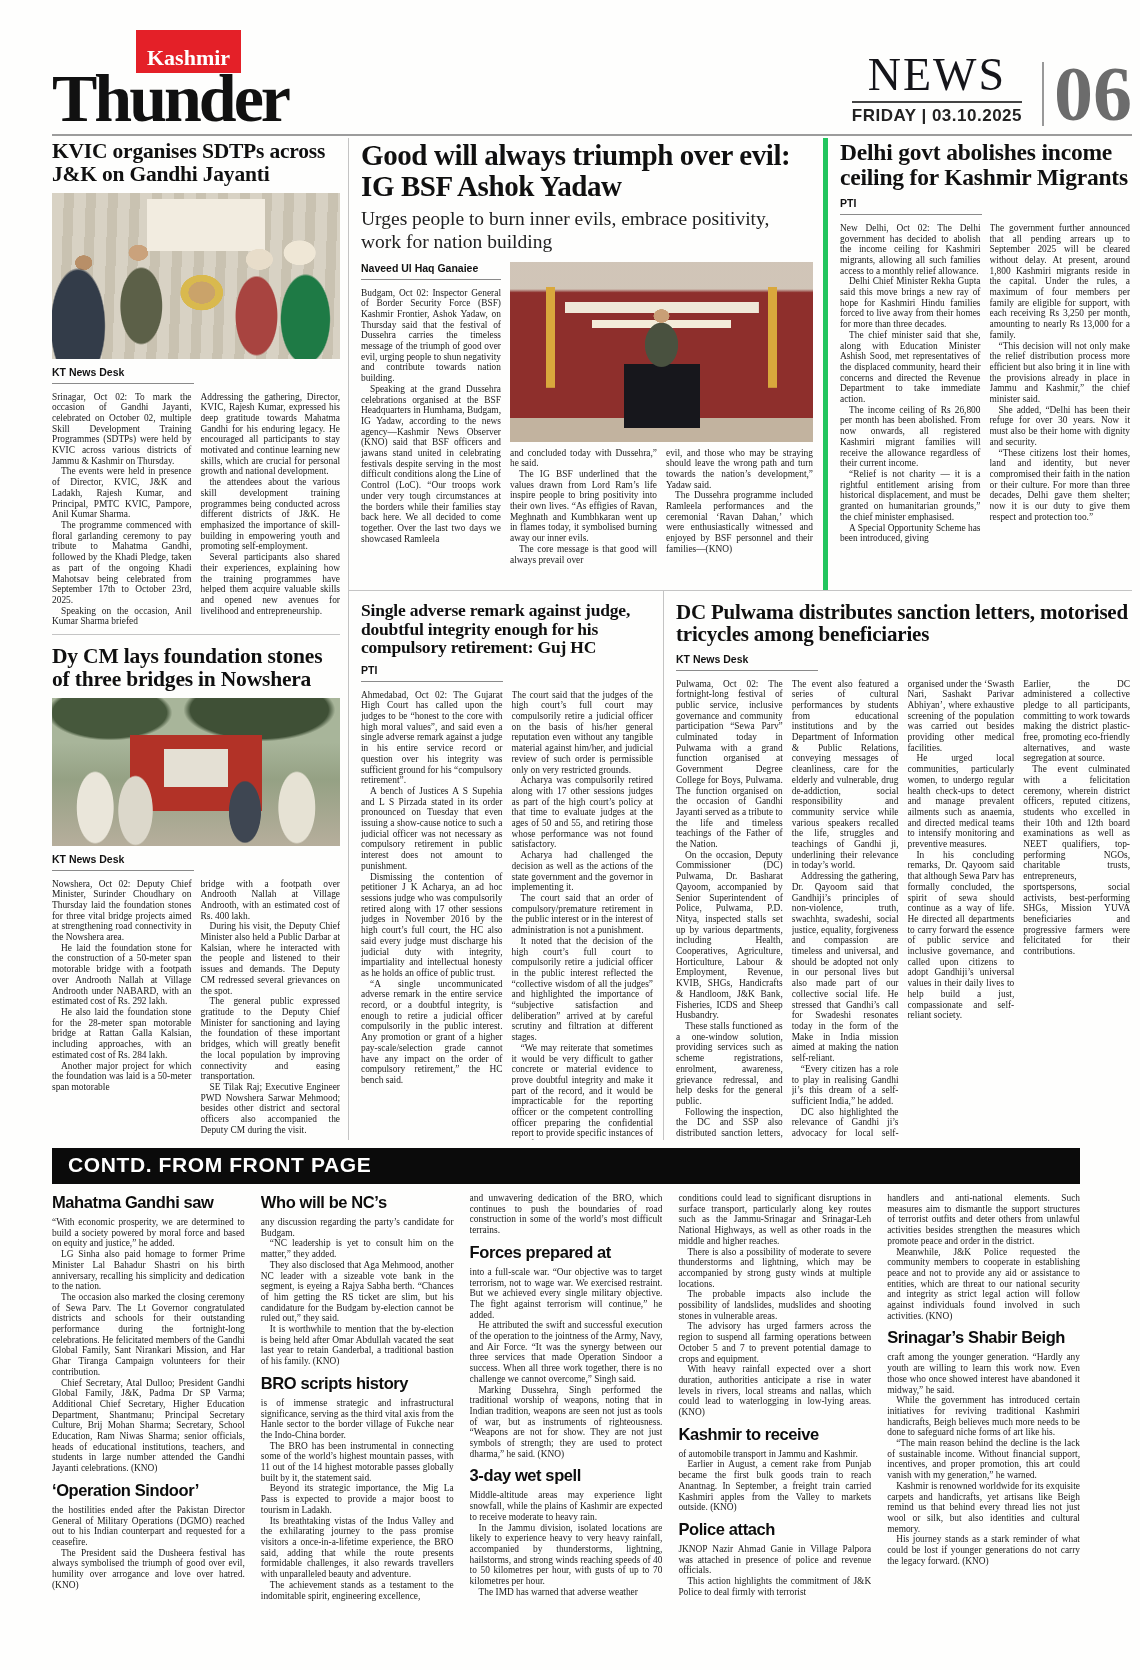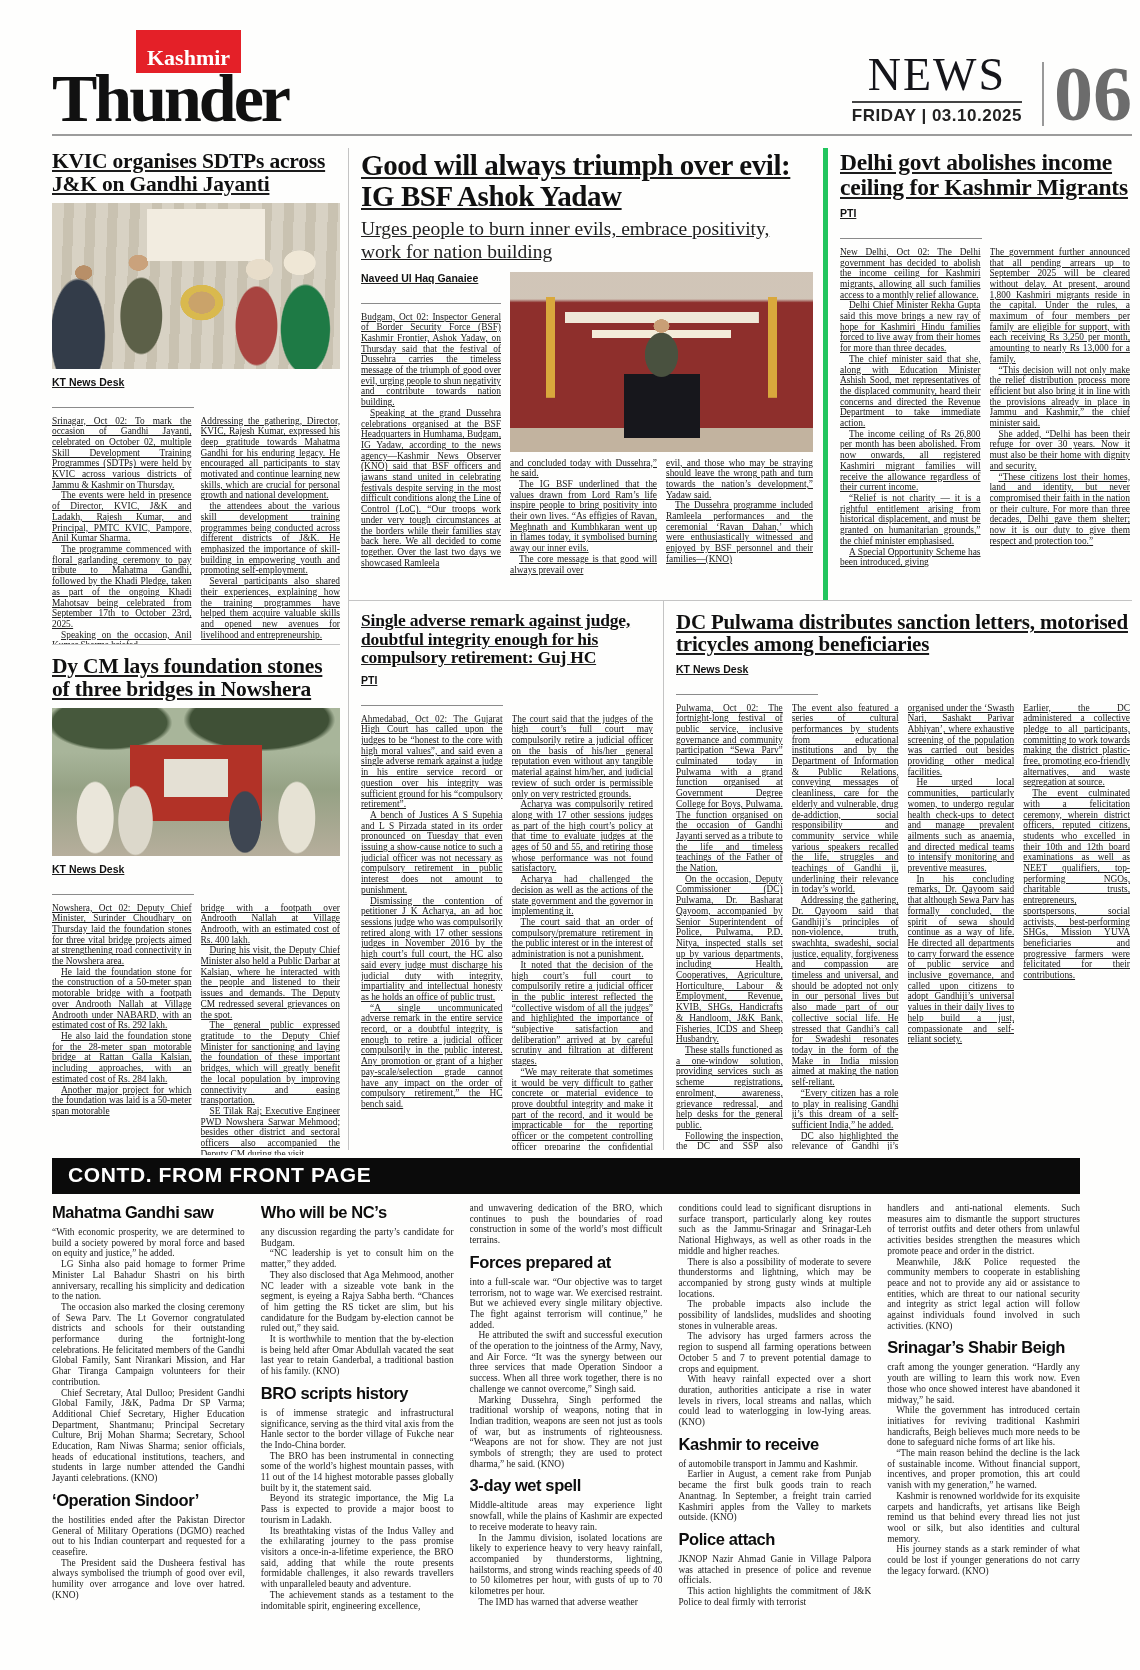--- a/index.html
+++ b/index.html
@@ -16,39 +16,39 @@
              font-size:22px;font-weight:bold;padding:15px 11px 3px;line-height:1.15;}
   .mast-right{display:flex;align-items:flex-end;gap:20px;}
   .mast-news{text-align:center;}
   .section-title{font-size:46px;line-height:1;letter-spacing:2px;color:#15151a;
                  border-bottom:2px solid #444;padding:0 4px 3px;}
   .mast-date{font-family:"Liberation Sans",sans-serif;font-weight:bold;font-size:17px;
              letter-spacing:.5px;color:#222;padding-top:3px;}
   .page-num{font-size:78px;line-height:.82;color:#6c6c6c;font-weight:bold;
             border-left:2px solid #999;padding-left:10px;}
   
-  .main{display:flex;margin-top:12px;height:1002px;text-decoration:underline;}
+  .main{display:flex;margin-top:2px;height:1002px;}
   .left-rail{flex:0 0 288px;padding-right:8px;}
   .right-main{flex:1;border-left:1px solid #c4c4c4;}
   .row-top{display:flex;height:452px;}
   .a2zone{flex:0 0 452px;padding:2px 10px 0 12px;overflow:hidden;}
   .a3zone{flex:1;border-left:5px solid #22c55e;padding:2px 2px 0 12px;overflow:hidden;}
   .row-bot{display:flex;border-top:1px solid #c4c4c4;height:549px;}
   .a5zone{flex:0 0 292px;padding:10px 10px 0 12px;overflow:hidden;}
   .a6zone{flex:1;border-left:1px solid #c4c4c4;padding:10px 2px 0 12px;overflow:hidden;}
   .a1{height:494px;overflow:hidden;padding-top:2px;}
   .a4{border-top:1px solid #c4c4c4;padding-top:10px;height:500px;overflow:hidden;}
   
   .hl{font-weight:bold;line-height:1.06;letter-spacing:-.2px;margin:0 0 7px;color:#101010;}
   .hl-1{font-size:21.5px;} .hl-2{font-size:29px;letter-spacing:-.4px;}
   .hl-3{font-size:23.5px;} .hl-4{font-size:21.5px;}
   .hl-5{font-size:17.5px;} .hl-6{font-size:21px;}
   .subhead{font-size:19.5px;line-height:1.13;color:#222;margin:0 0 9px;}
   .byline{font-family:"Liberation Sans",sans-serif;font-weight:bold;font-size:10.5px;
-          color:#111;border-bottom:1.5px solid #8a8a8a;padding-bottom:19px;margin:0 0 8px;
+          color:#111;border-bottom:1.5px solid #8a8a8a;padding-bottom:5px;margin:0 0 8px;
           width:142px;}
   .cols{display:flex;gap:9px;overflow:hidden;}
   .tcol{flex:1;min-width:0;overflow:hidden;}
   .bp{margin:0;font-size:9.4px;line-height:10.7px;text-align:justify;color:#191919;}
   .bp + .bp{text-indent:9px;}
   
   .a2-body{display:flex;gap:9px;height:336px;overflow:hidden;}
   .a2-left{flex:0 0 140px;min-width:0;}
   .a2-right{flex:1;display:flex;flex-direction:column;min-width:0;}
   .a2-right-cols{display:flex;gap:9px;flex:1;overflow:hidden;margin-top:6px;}

